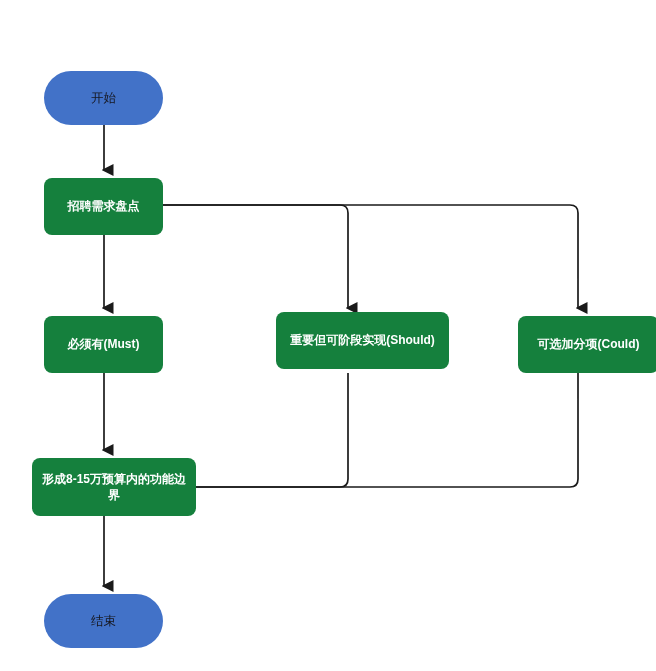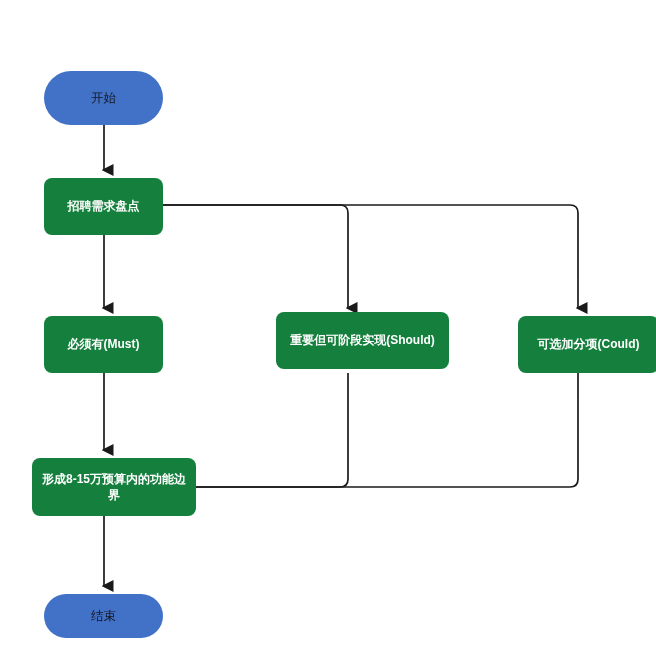--- a/index.html
+++ b/index.html
@@ -55,21 +55,21 @@
     font-size: 12px;
     font-weight: 700;
   }
   
   #node-start      { left: 44px;  top: 31px;  width: 119px; height: 54px; margin-top: 40px; }
   #node-intake     { left: 44px;  top: 178px; width: 119px; height: 57px; }
   #node-must       { left: 44px;  top: 316px; width: 119px; height: 57px; }
   #node-should     { left: 276px; top: 312px; width: 173px; height: 57px; }
   #node-could      { left: 518px; top: 316px; width: 141px; height: 57px; }
   #node-boundary   { left: 32px;  top: 458px; width: 164px; height: 58px; }
-  #node-end        { left: 44px;  top: 594px; width: 119px; height: 44px; }
+  #node-end        { left: 44px;  top: 594px; width: 119px; height: 54px; }
 </style>
 </head>
 <body>
 
 <div id="flowchart">
 
   <svg id="edge-layer" viewBox="0 0 656 671" width="656" height="671" xmlns="http://www.w3.org/2000/svg">
     <defs>
       <marker id="arrow-down" viewBox="0 0 10 10" refX="5" refY="8" markerWidth="7" markerHeight="7" orient="auto-start-reverse">
         <path d="M 0 0 L 10 0 L 5 10 z" fill="#1a1a1a"></path>

